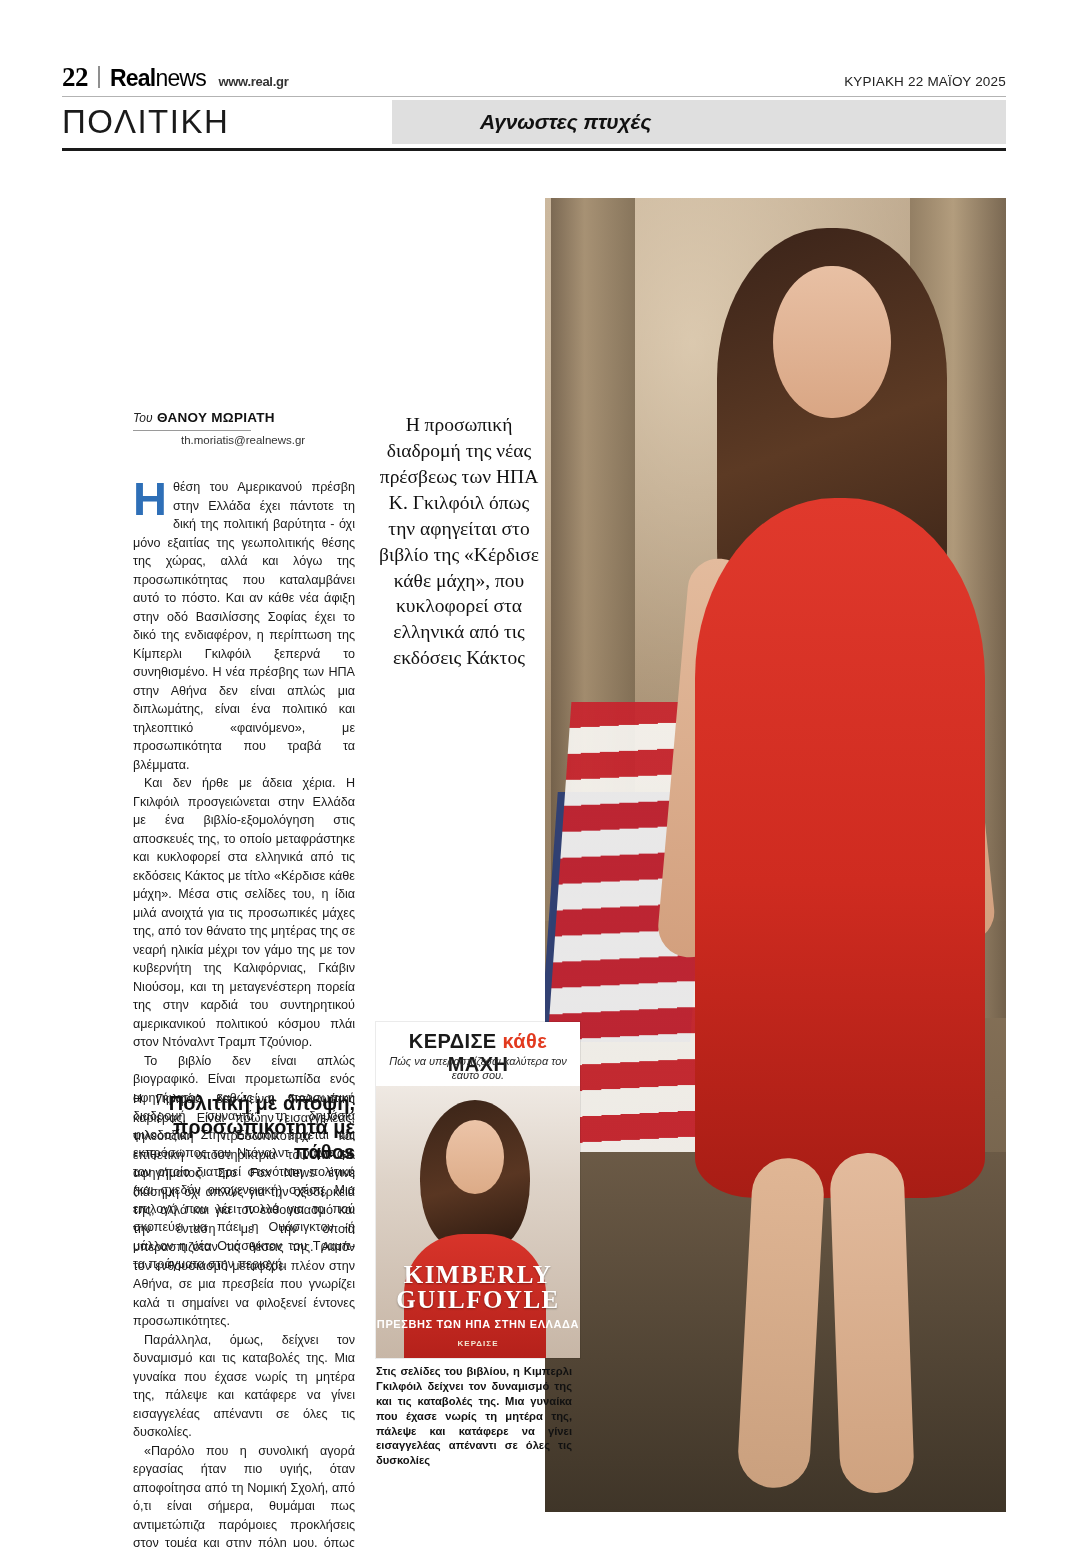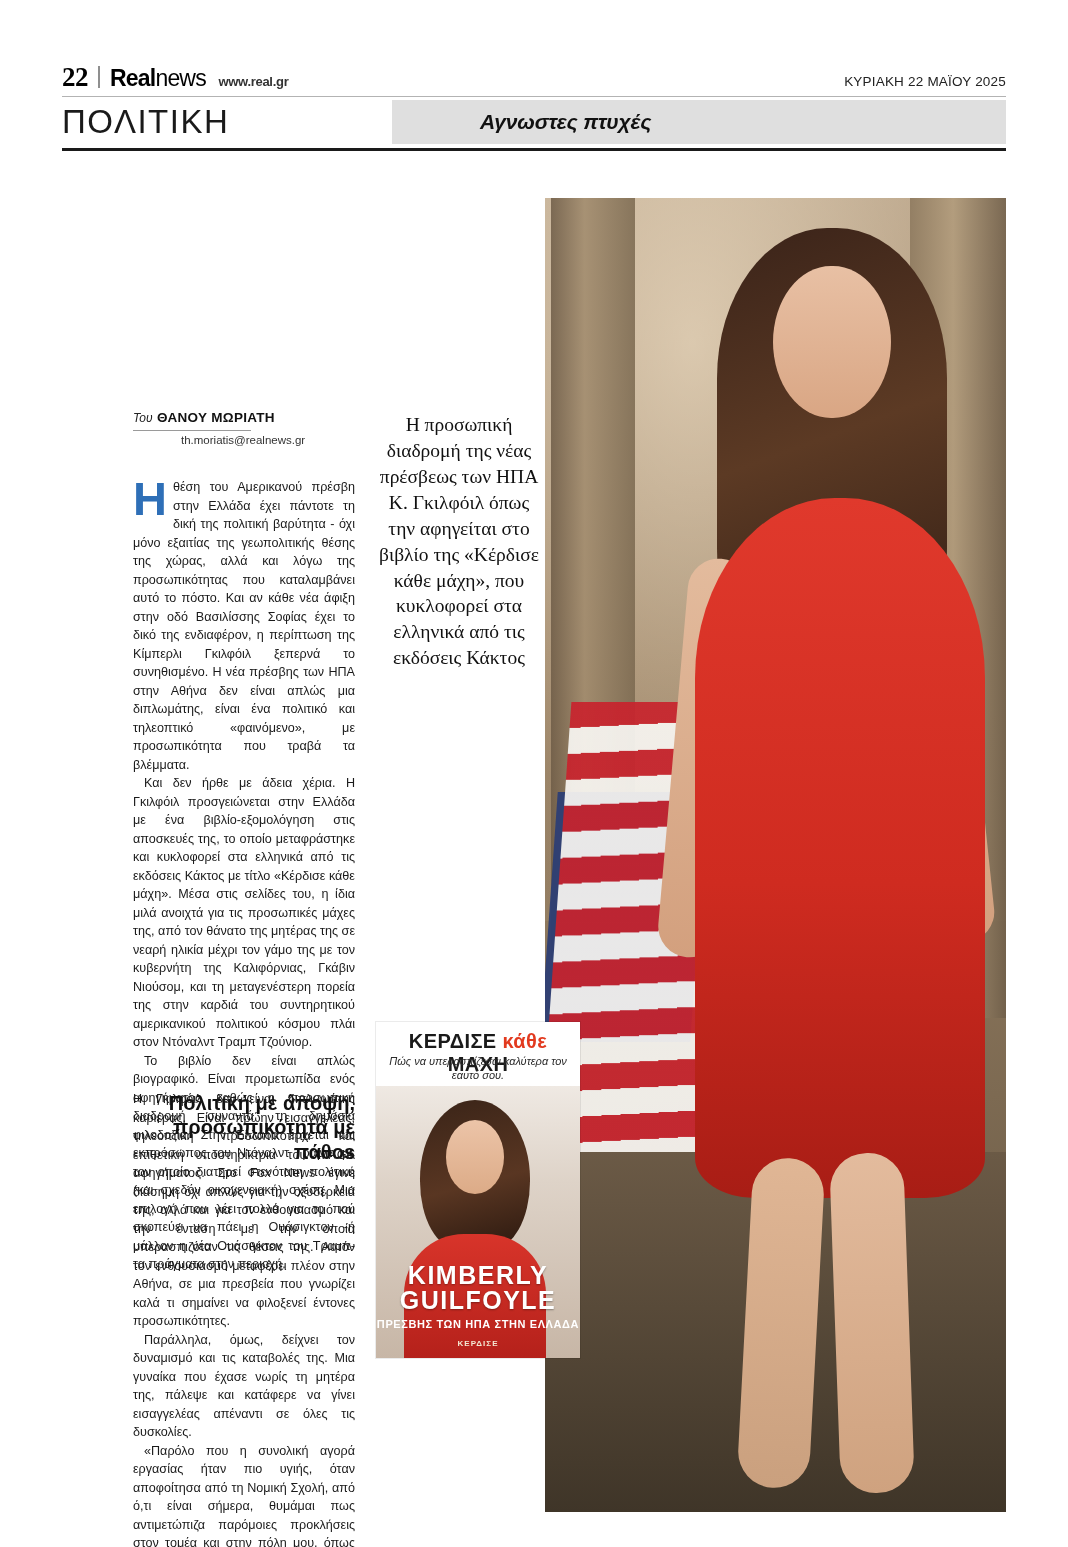--- a/index.html
+++ b/index.html
@@ -423,21 +423,21 @@
     position: absolute;
     left: 28px; top: 148px;
     width: 142px; height: 130px;
     background: linear-gradient(180deg, #d8342a, #b3201a);
     border-radius: 60px 60px 0 0;
   }
   .book .bnames {
     position: absolute;
     left: 0; right: 0; bottom: 46px;
     text-align: center;
-    font-family: Liberation Sans, sans-serif;
+    font-family: Liberation Serif, serif;
     font-weight: bold;
     font-size: 25px;
     letter-spacing: 1.5px;
     line-height: 0.98;
     color: #ffffff;
     text-shadow: 0 1px 2px rgba(0,0,0,0.35);
   }
   .book .bsub {
     position: absolute;
     left: 0; right: 0; bottom: 28px;
@@ -548,14 +548,15 @@
       <div class="bbody"></div>
       <div class="bnames">
         <div>KIMBERLY</div>
         <div>GUILFOYLE</div>
       </div>
       <div class="bsub">ΠΡΕΣΒΗΣ ΤΩΝ ΗΠΑ ΣΤΗΝ ΕΛΛΑΔΑ</div>
       <div class="bpub">ΚΕΡΔΙΣΕ</div>
     </div>
   </div>
 
+  <div class="caption">Στις σελίδες του βιβλίου, η Κιμπερλι Γκιλφόιλ δείχνει τον δυναμισμό της και τις καταβολές της. Μια γυναίκα που έχασε νωρίς τη μητέρα της, πάλεψε και κατάφερε να γίνει εισαγγελέας απέναντι σε όλες τις δυσκολίες</div>
 
 </div>
 
 </body></html>

